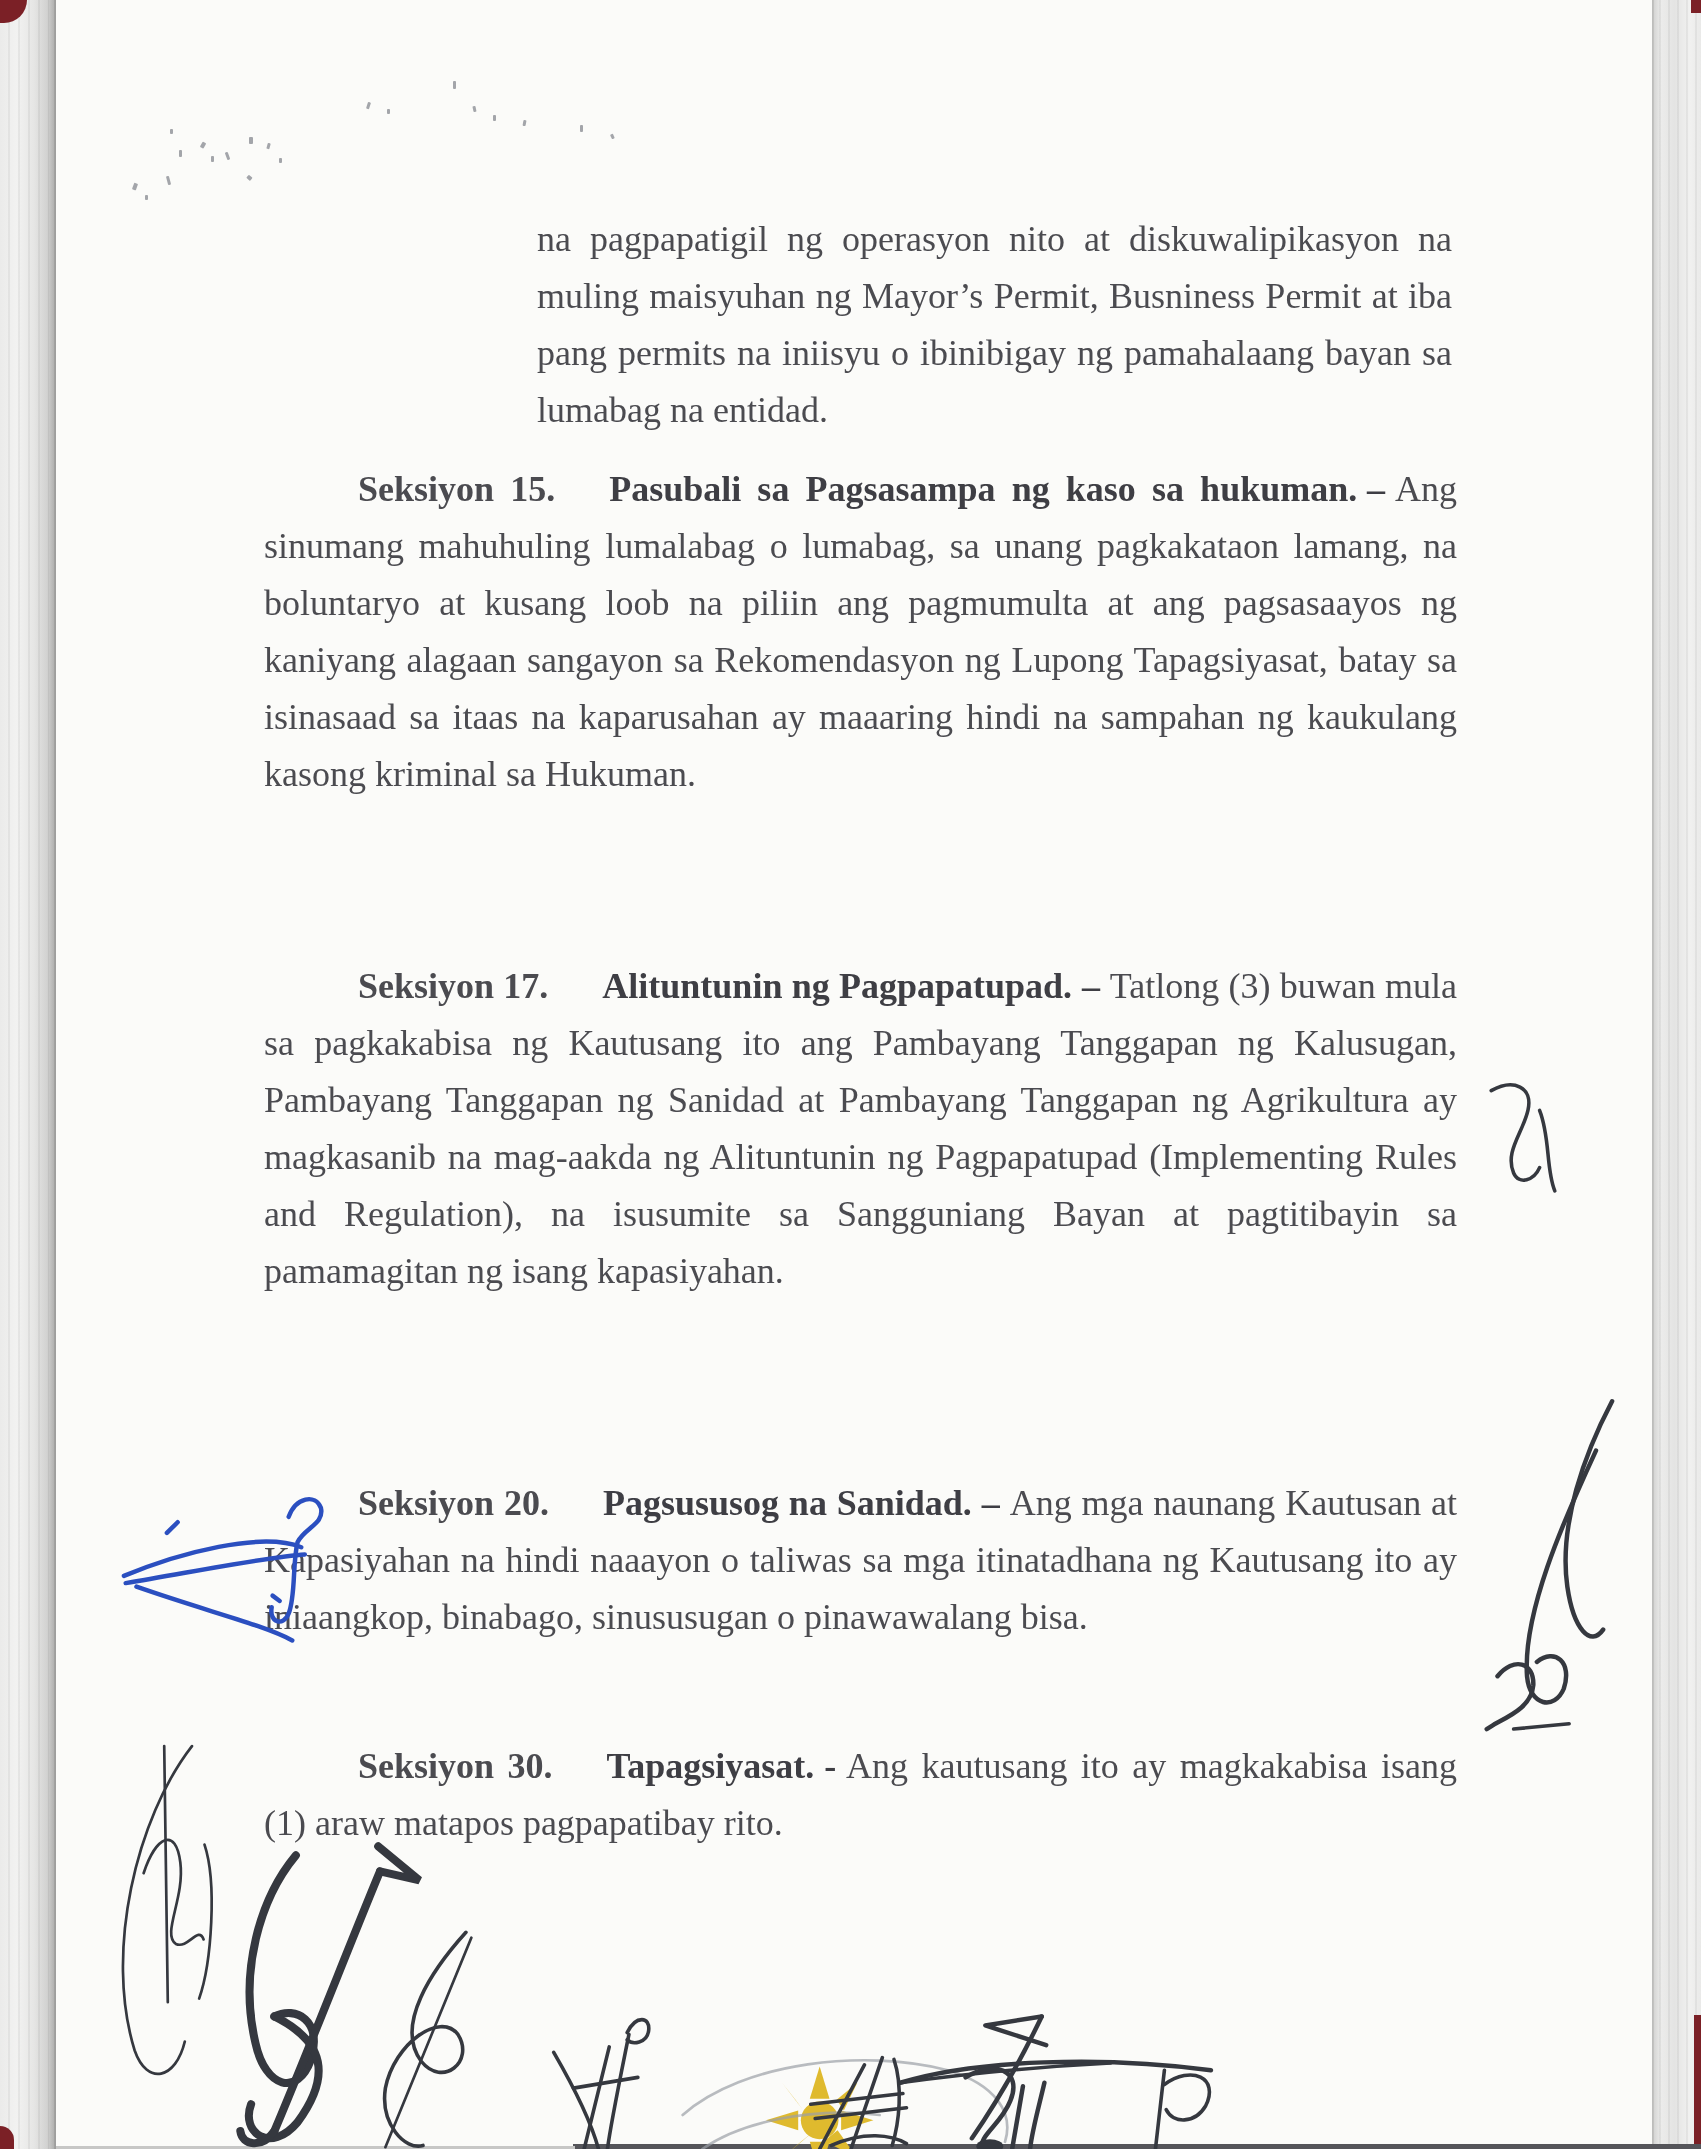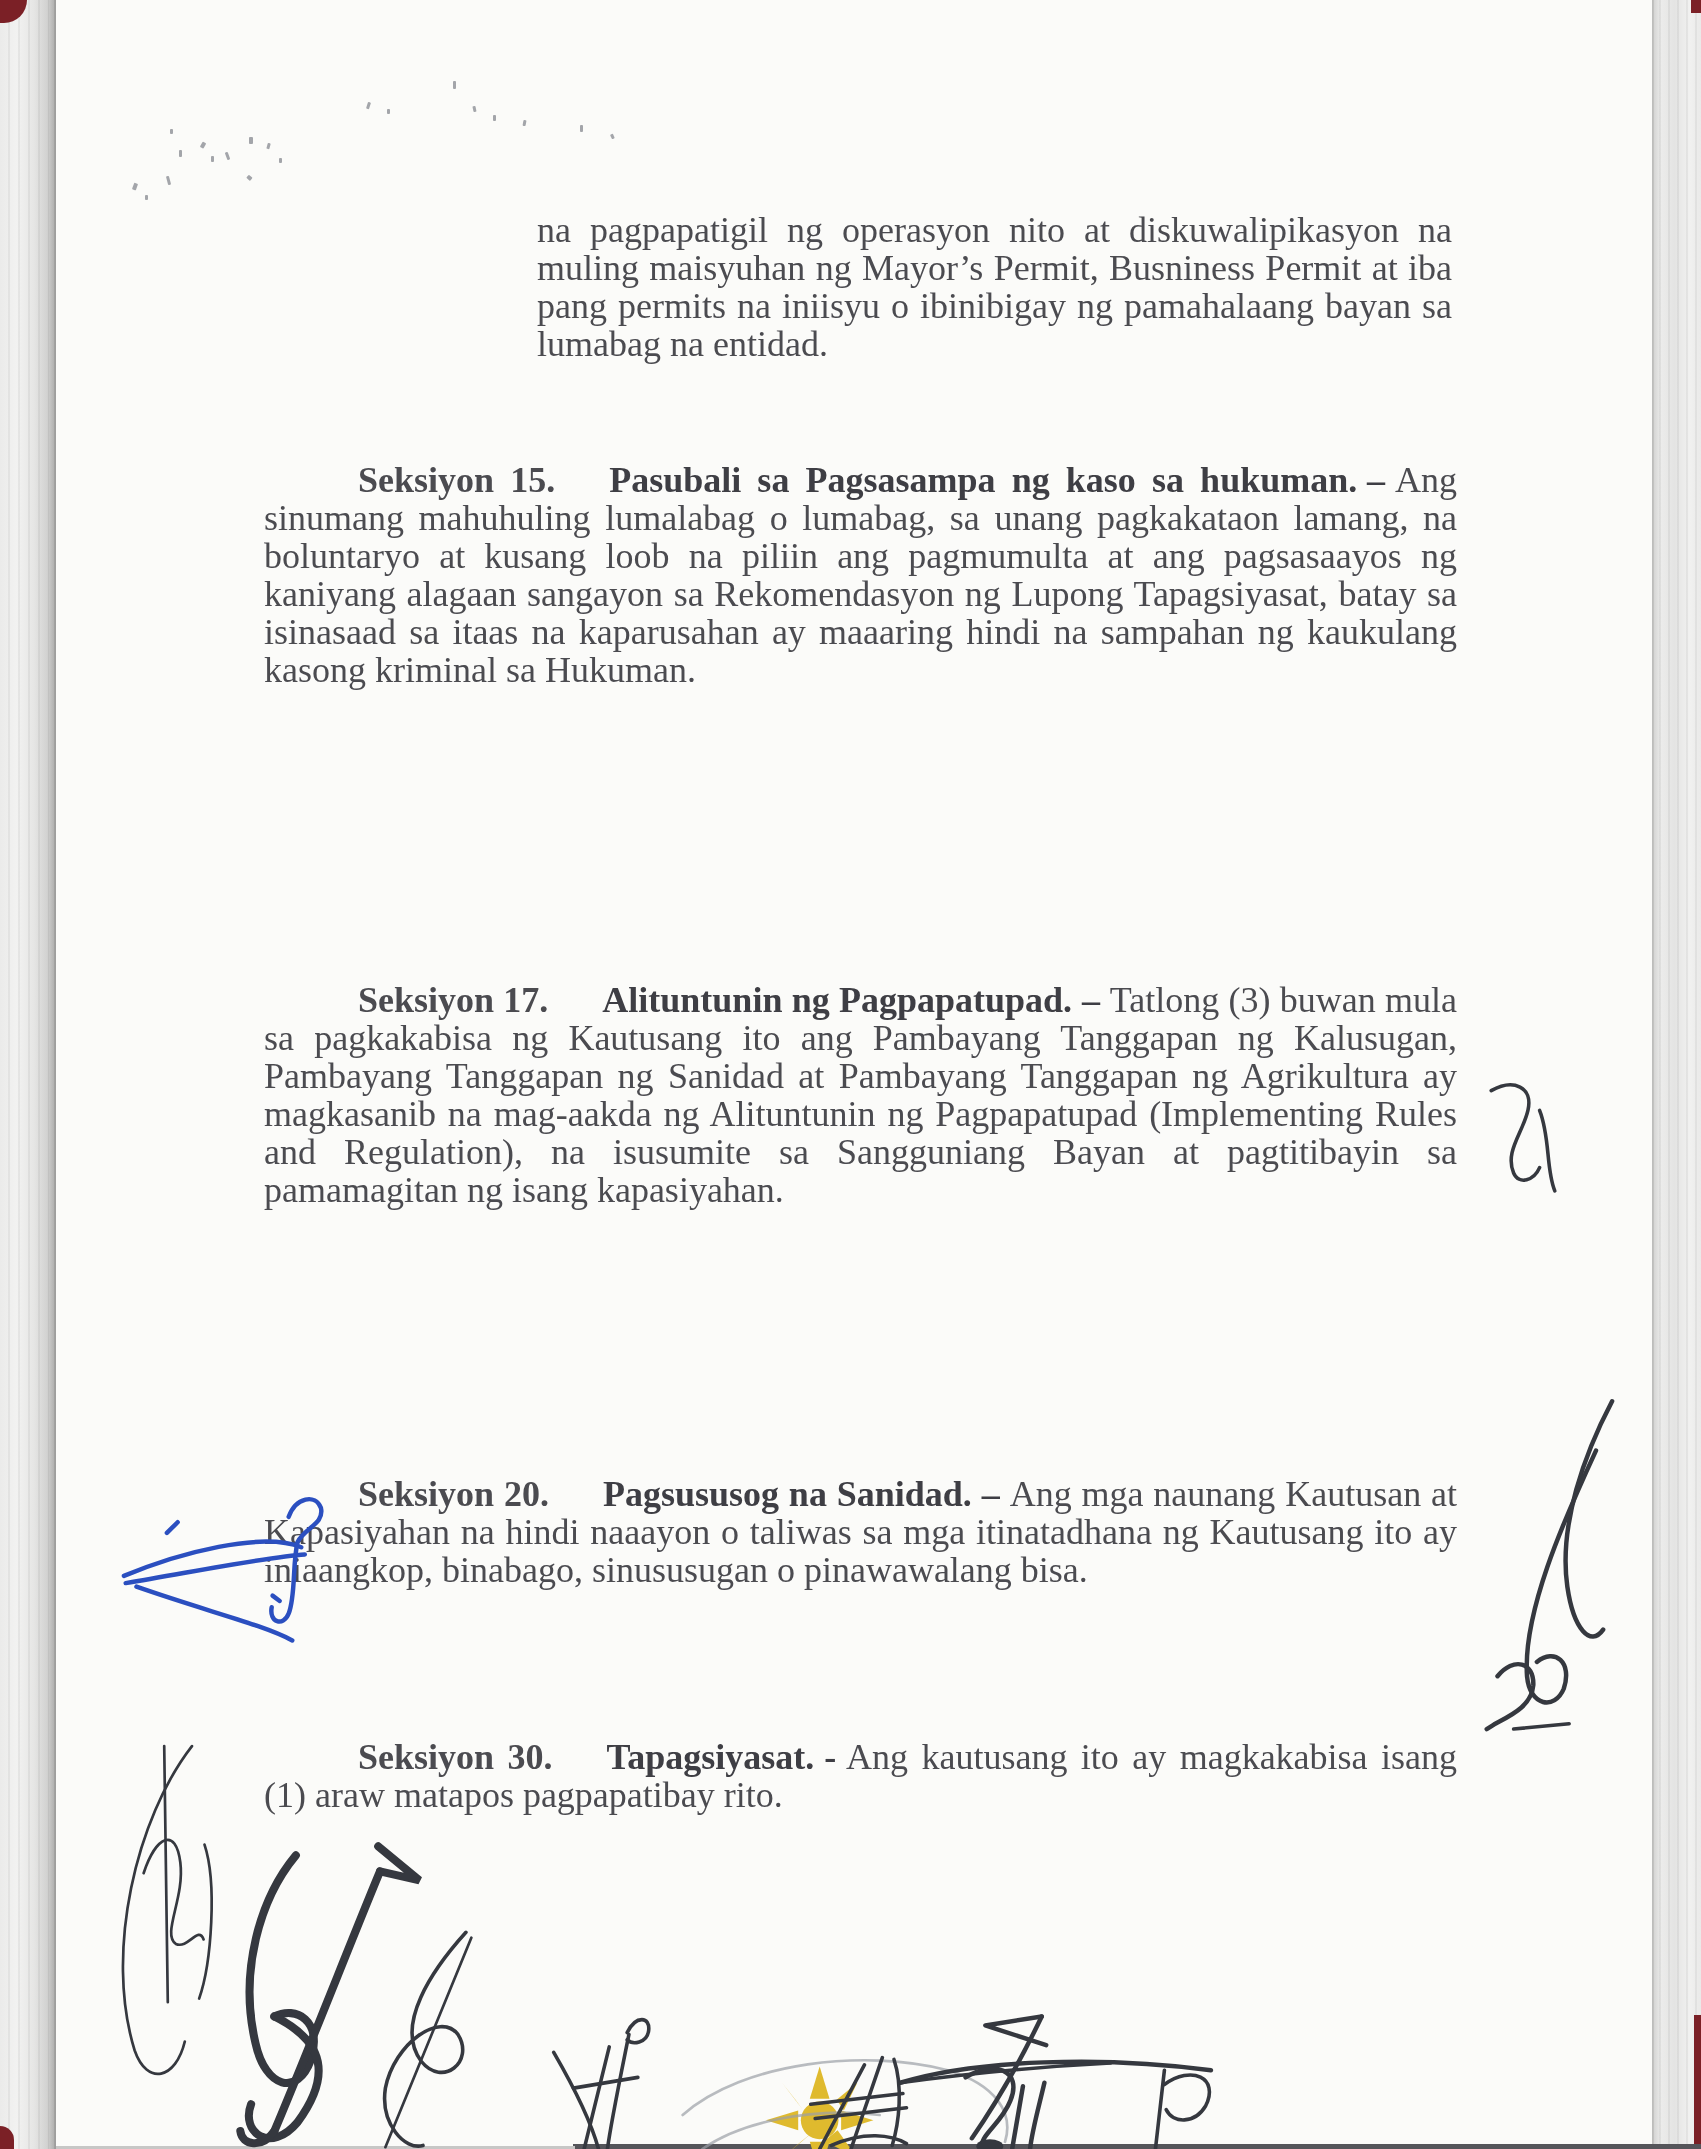--- a/index.html
+++ b/index.html
@@ -34,21 +34,21 @@
   .corner.tr{right:0;top:0;width:10.7px;height:12.5px;}
   .corner.bl{left:0;bottom:0;width:14.3px;height:23px;border-top-right-radius:14.3px;}
   .corner.br{right:0;bottom:0;width:8px;height:134px;}
   .bottom-line{position:absolute;left:573px;bottom:0;width:1128px;height:5.4px;background:#55555a;}
   .bottom-line-light{position:absolute;left:56px;bottom:0;width:519px;height:2.7px;background:#c7c7c6;}
 
   
   .para{
     position:absolute;
     color:var(--ink,#4b4b50);
-    font-size:36px;line-height:38px;
+    font-size:36px;line-height:57px;
     text-align:justify;
   }
   .intro{left:537px;top:175px;width:915px;}
   .sec{left:264px;width:1193px;text-indent:94px;}
   .lbl{font-weight:700;}
   .tab{display:inline-block;width:54px;}
   .ttl,.sep{font-weight:700;color:var(--bold_ink,#3e3e44);}
   .sep{margin:0 9.9px;}
 
   
@@ -100,21 +100,21 @@
 
   <p class="para intro">
     <span>na pagpapatigil ng operasyon nito at diskuwalipikasyon na muling maisyuhan ng Mayor’s Permit, Busniness Permit at iba pang permits na iniisyu o ibinibigay ng pamahalaang bayan sa lumabag na entidad.</span>
   </p>
 
   <p class="para sec" style="top:425px">
     <span class="lbl">Seksiyon 15.</span><span class="tab"></span><span class="ttl">Pasubali sa Pagsasampa ng kaso sa hukuman.</span><span class="sep">–</span><span>Ang sinumang mahuhuling lumalabag o lumabag, sa unang pagkakataon lamang, na boluntaryo at kusang loob na piliin ang pagmumulta at ang pagsasaayos ng kaniyang alagaan sangayon sa Rekomendasyon ng Lupong Tapagsiyasat, batay sa isinasaad sa itaas na kaparusahan ay maaaring hindi na sampahan ng kaukulang kasong kriminal sa Hukuman.</span>
   </p>
 
 
-  <p class="para sec" style="top:945px">
+  <p class="para sec" style="top:922px">
     <span class="lbl">Seksiyon 17.</span><span class="tab"></span><span class="ttl">Alituntunin ng Pagpapatupad.</span><span class="sep">–</span><span>Tatlong (3) buwan mula sa pagkakabisa ng Kautusang ito ang Pambayang Tanggapan ng Kalusugan, Pambayang Tanggapan ng Sanidad at Pambayang Tanggapan ng Agrikultura ay magkasanib na mag-aakda ng Alituntunin ng Pagpapatupad (Implementing Rules and Regulation), na isusumite sa Sangguniang Bayan at pagtitibayin sa pamamagitan ng isang kapasiyahan.</span>
   </p>
 
 
   <p class="para sec" style="top:1439px">
     <span class="lbl">Seksiyon 20.</span><span class="tab"></span><span class="ttl">Pagsususog na Sanidad.</span><span class="sep">–</span><span>Ang mga naunang Kautusan at Kapasiyahan na hindi naaayon o taliwas sa mga itinatadhana ng Kautusang ito ay iniaangkop, binabago, sinususugan o pinawawalang bisa.</span>
   </p>
 
   <p class="para sec" style="top:1702px">
     <span class="lbl">Seksiyon 30.</span><span class="tab"></span><span class="ttl">Tapagsiyasat.</span><span class="sep">-</span><span>Ang kautusang ito ay magkakabisa isang (1) araw matapos pagpapatibay rito.</span>

